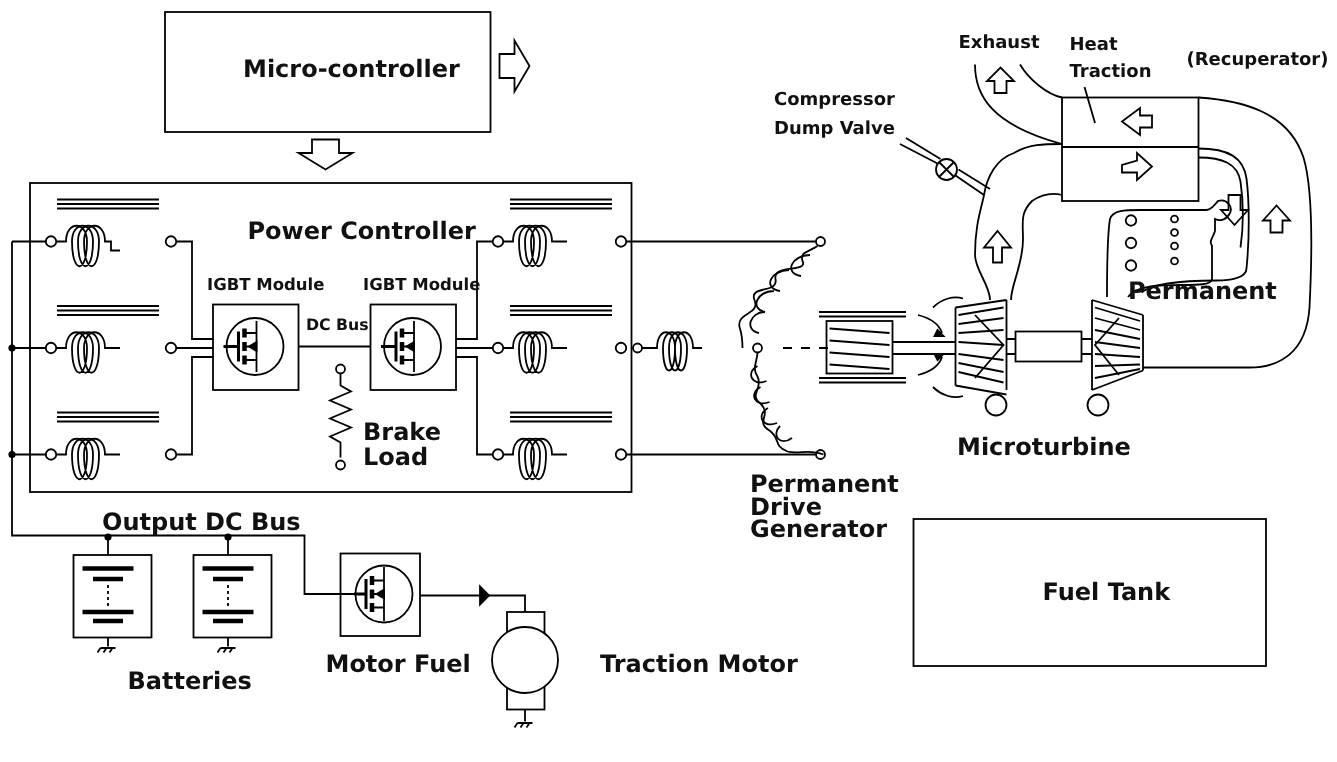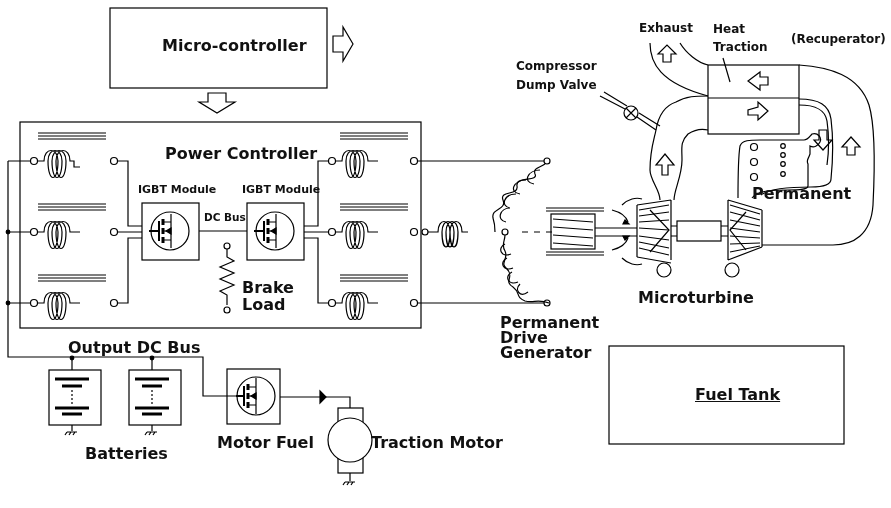--- a/index.html
+++ b/index.html
@@ -219,22 +219,22 @@
 <div class="lbl s11" style="left:242px;top:184px;">IGBT Module</div>
 <div class="lbl s10" style="left:204px;top:211px;">DC Bus</div>
 <div class="lbl s13" style="left:242px;top:279px;">Brake</div>
 <div class="lbl s13" style="left:242px;top:296px;">Load</div>
 <div class="lbl s13" style="left:500px;top:314px;">Permanent</div>
 <div class="lbl s13" style="left:500px;top:329px;">Drive</div>
 <div class="lbl s13" style="left:500px;top:344px;">Generator</div>
 <div class="lbl s13" style="left:68px;top:339px;">Output DC Bus</div>
 <div class="lbl s13" style="left:85px;top:445px;">Batteries</div>
 <div class="lbl s13" style="left:217px;top:434px;">Motor Fuel</div>
-<div class="lbl s13" style="left:371px;top:434px;">Traction Motor</div>
-<div class="lbl s13" style="left:695px;top:386px;text-decoration:underline;">Fuel Tank</div>
+<div class="lbl s13" style="left:400px;top:434px;">Traction Motor</div>
+<div class="lbl s13" style="left:695px;top:386px;">Fuel Tank</div>
 <div class="lbl s13" style="left:638px;top:289px;">Microturbine</div>
 <div class="lbl s13" style="left:752px;top:185px;">Permanent</div>
 <div class="lbl s12" style="left:639px;top:22px;">Exhaust</div>
 <div class="lbl s12" style="left:713px;top:23px;">Heat</div>
 <div class="lbl s12" style="left:713px;top:41px;">Traction</div>
 <div class="lbl s12" style="left:791px;top:33px;">(Recuperator)</div>
 <div class="lbl s12" style="left:516px;top:60px;">Compressor</div>
 <div class="lbl s12" style="left:516px;top:79px;">Dump Valve</div>
 
 </body></html>

